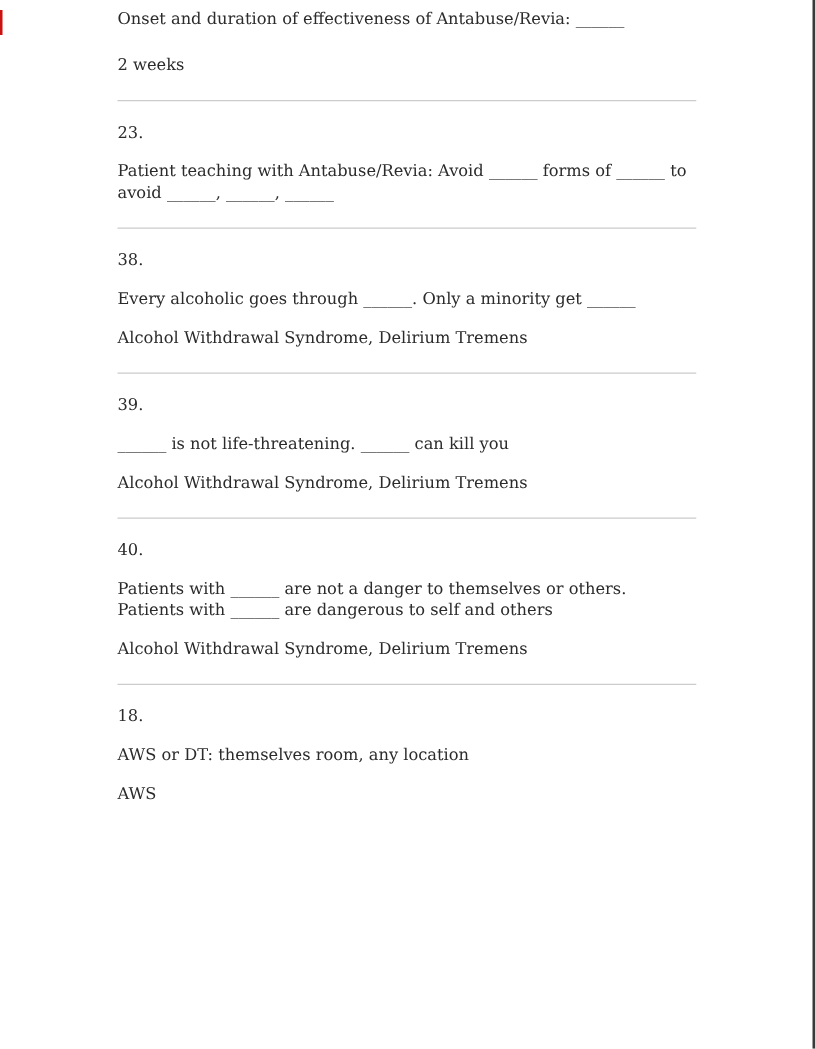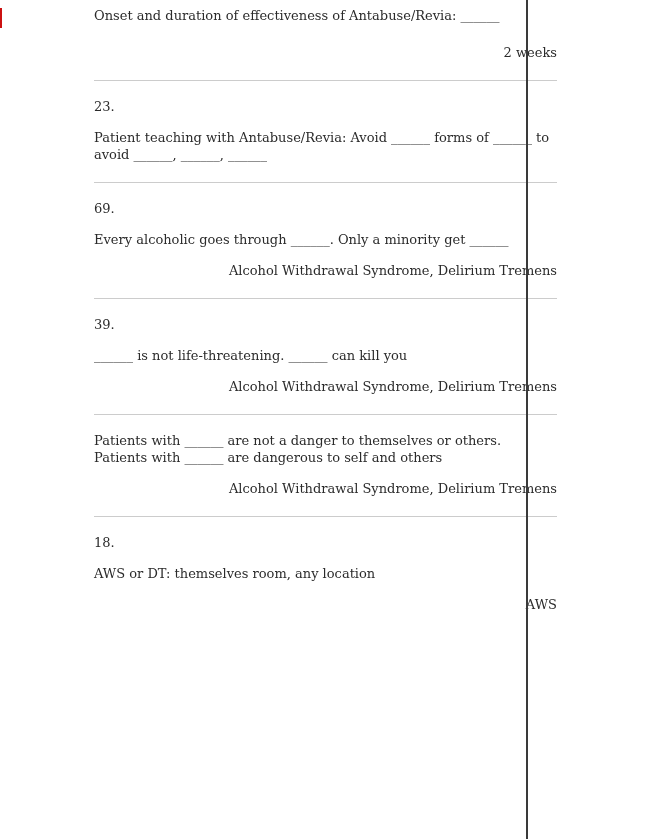--- a/index.html
+++ b/index.html
@@ -5,21 +5,21 @@
   html, body {
     margin: 0;
     padding: 0;
     width: 652px;
     height: 839px;
     overflow: hidden;
     background: #ffffff;
   }
   .page {
     position: relative;
-    width: 528px;
+    width: 652px;
     height: 839px;
     background: var(--page-bg, #ffffff);
     border-radius: 18px;
   }
   .red-marker {
     position: absolute;
     left: 0;
     top: 8px;
     width: 2px;
     height: 20px;
@@ -40,21 +40,21 @@
     font-family: "DejaVu Serif", serif;
     font-size: 13px;
     line-height: 17px;
     color: var(--text, #2b2b2b);
   }
   .card { padding-top: 17px; }
   .card.first { padding-top: 7px; }
   .card-number { margin: 0 0 14px 0; }
   .card-question { margin: 0 0 14px 0; }
   .card.first .card-question { margin-bottom: 20px; }
-  .card-answer { margin: 0; text-align: right; }
+  .card-answer { margin: 0; }
   hr.divider {
     border: none;
     border-top: 1px solid var(--divider, #cccccc);
     margin: 19px 0 0 0;
     height: 0;
   }
 </style>
 </head>
 <body>
 
@@ -70,34 +70,35 @@
   </section>
 
   <section class="card">
     <div class="card-number">23.</div>
     <div class="card-question">Patient teaching with Antabuse/Revia: Avoid ______ forms of ______ to avoid ______, ______, ______</div>
     <hr class="divider">
   </section>
 
 
   <section class="card">
-    <div class="card-number">69.</div>
+    <div class="card-number">38.</div>
     <div class="card-question">Every alcoholic goes through ______. Only a minority get ______</div>
     <div class="card-answer">Alcohol Withdrawal Syndrome, Delirium Tremens</div>
     <hr class="divider">
   </section>
 
   <section class="card">
     <div class="card-number">39.</div>
     <div class="card-question">______ is not life-threatening. ______ can kill you</div>
     <div class="card-answer">Alcohol Withdrawal Syndrome, Delirium Tremens</div>
     <hr class="divider">
   </section>
 
   <section class="card">
+    <div class="card-number">40.</div>
     <div class="card-question">Patients with ______ are not a danger to themselves or others. Patients with ______ are dangerous to self and others</div>
     <div class="card-answer">Alcohol Withdrawal Syndrome, Delirium Tremens</div>
     <hr class="divider">
   </section>
 
   <section class="card">
     <div class="card-number">18.</div>
     <div class="card-question">AWS or DT: themselves room, any location</div>
     <div class="card-answer">AWS</div>
 

